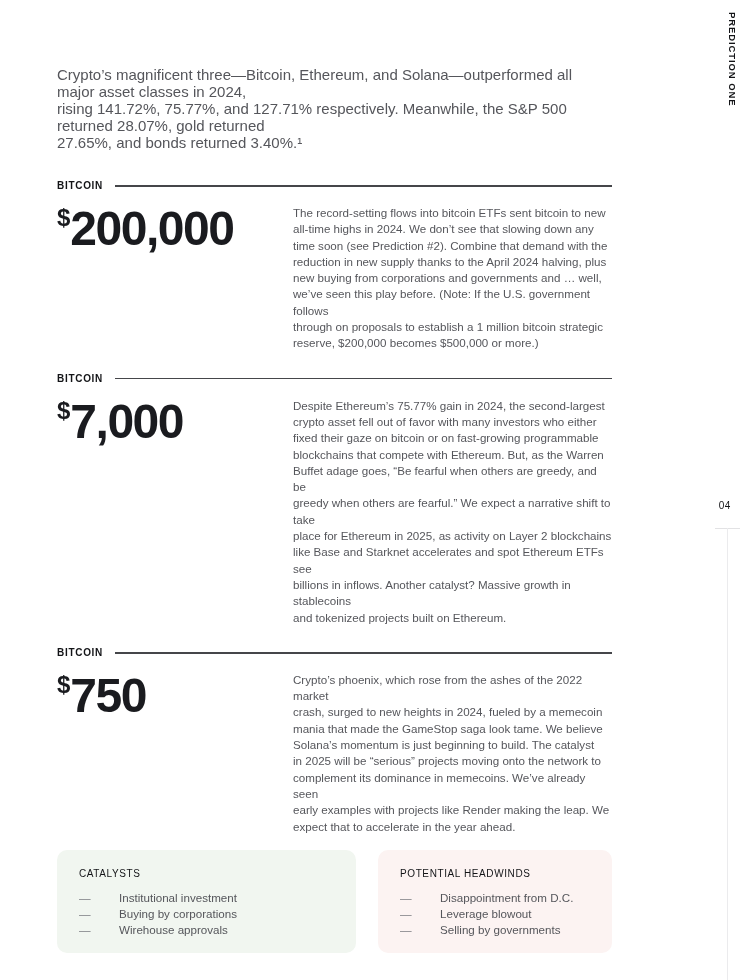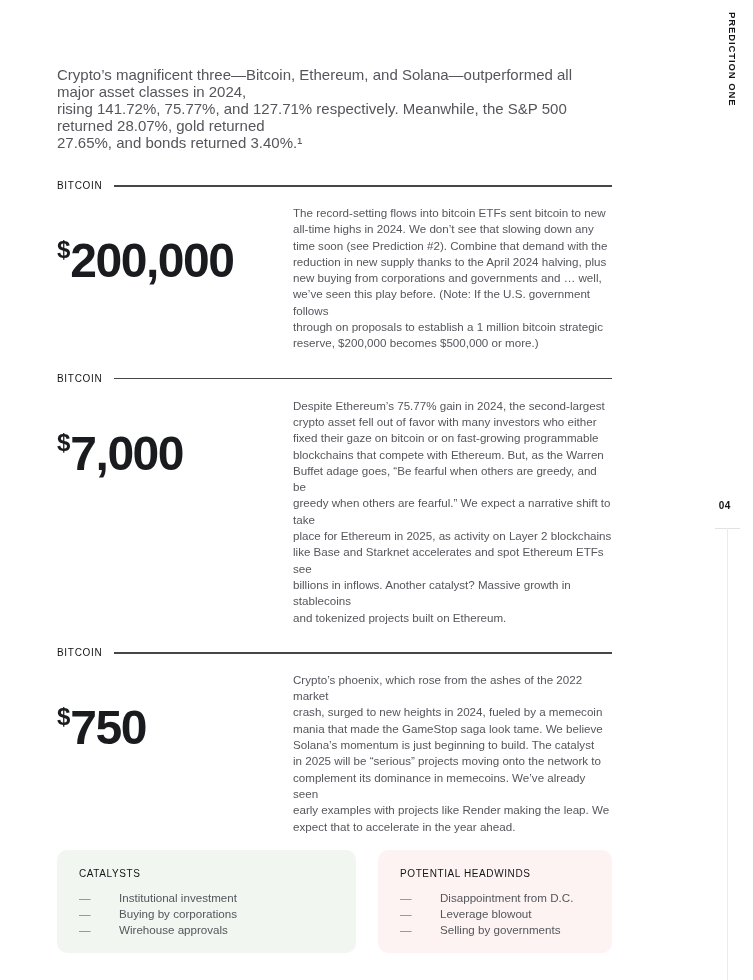--- a/index.html
+++ b/index.html
@@ -25,21 +25,21 @@
     font-size: 9.5px;
     font-weight: 700;
     letter-spacing: 0.9px;
     color: #131417;
   }
   .page-num {
     position: absolute;
     top: 500px;
     right: 22px;
     font-size: 10px;
-    font-weight: 700;
+    font-weight: 400;
     letter-spacing: 0.6px;
     color: #131417;
   }
   .rail-tick {
     position: absolute;
     top: 528px;
     left: 715px;
     width: 25px;
     height: 1px;
     background: #e2e2e4;
@@ -73,39 +73,38 @@
   .section.first { margin-top: 30px; }
 
   .section-head {
     display: flex;
     align-items: center;
     gap: 12px;
   }
   .section-label {
     font-size: 10px;
     line-height: 10px;
-    font-weight: 400;
+    font-weight: 700;
     letter-spacing: 0.7px;
     color: #131417;
     white-space: nowrap;
   }
   .section-rule {
     flex: 1;
     height: 1.5px;
     background: #45464a;
   }
 
   .section-body {
     display: flex;
     margin-top: 14px;
   }
   .price-col {
     width: 236px;
     flex-shrink: 0;
-    margin-top: 32px;
   }
   .price {
     font-weight: 700;
     color: #1a1b1f;
     line-height: 1;
     white-space: nowrap;
   }
   .price .cur {
     font-size: 24px;
     vertical-align: 19px;

